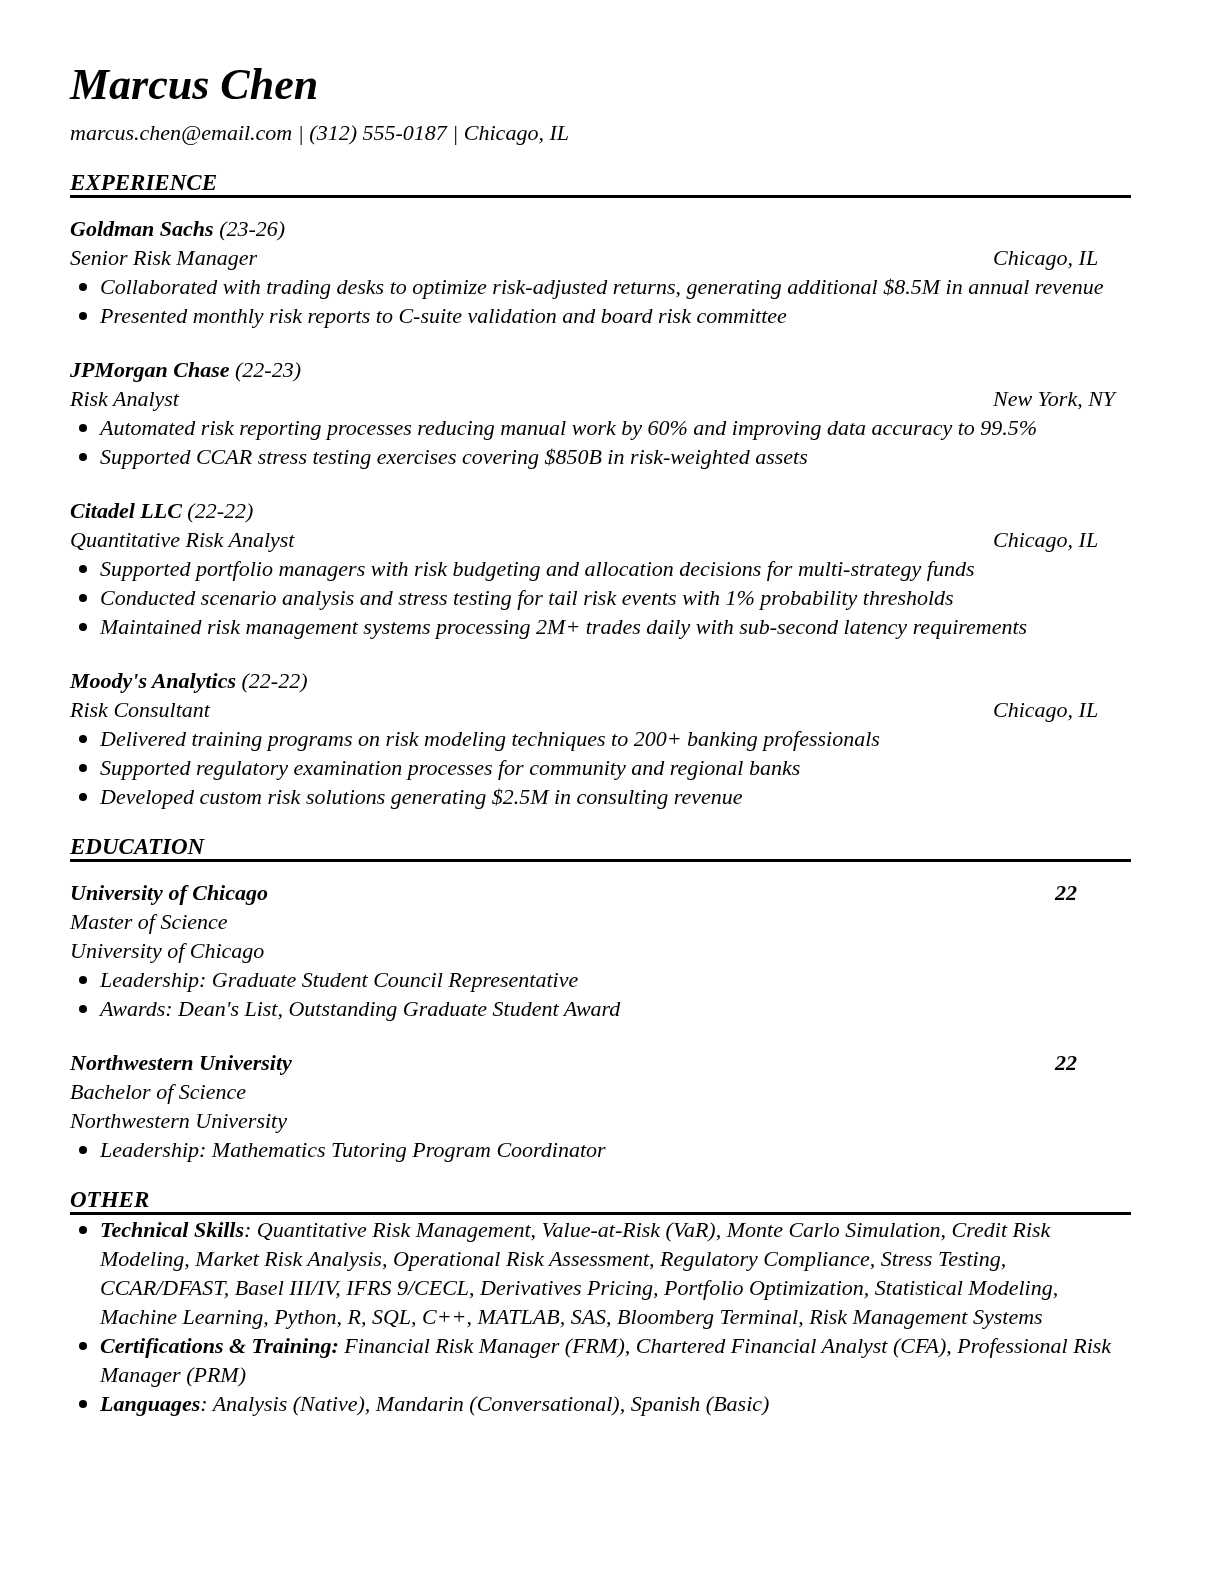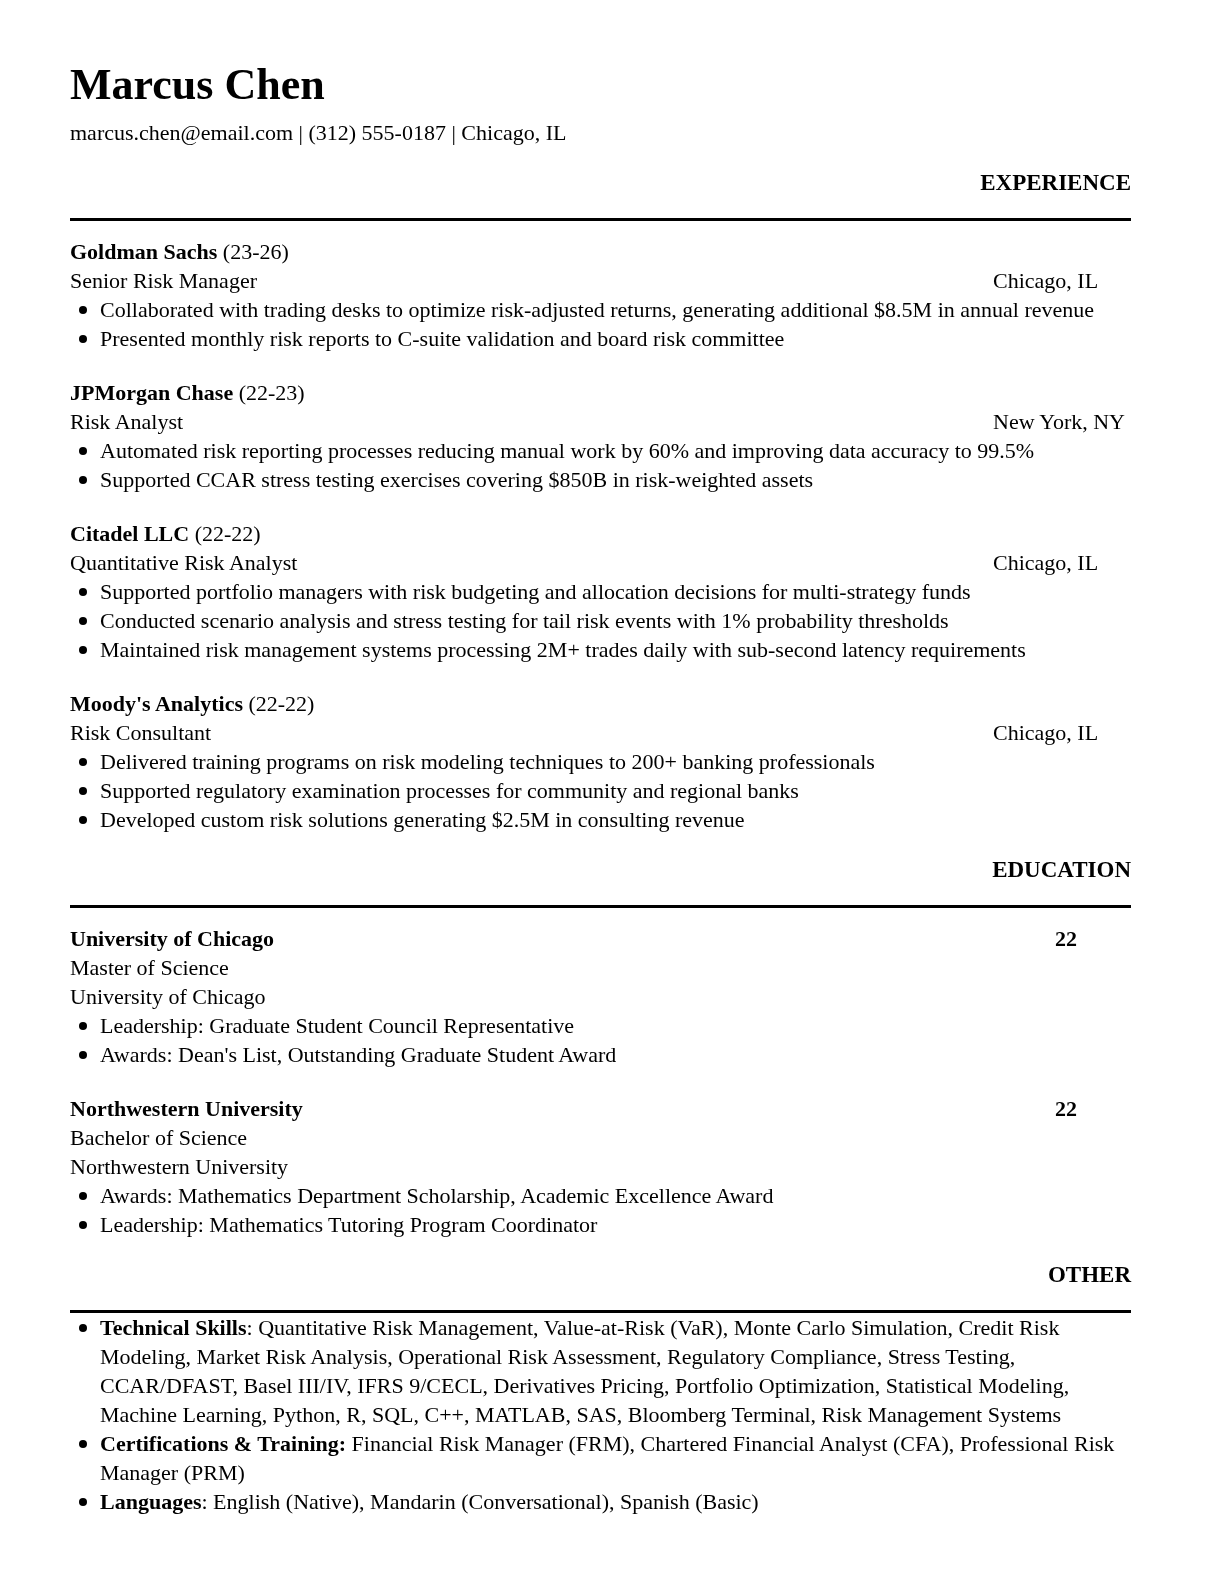--- a/index.html
+++ b/index.html
@@ -3,31 +3,30 @@
 <meta charset="utf-8">
 <style>
   html, body { margin:0; padding:0; }
   body {
     width:1224px; height:1584px;
     background:#ffffff; color:#000000;
     font-family:"Liberation Serif","DejaVu Serif",serif;
     font-size:22px; line-height:29px;
     -webkit-font-smoothing:antialiased;
   }
-  .page { padding:62px 69px 0 70px; box-sizing:border-box; width:1200px; }
+  .page { padding:62px 69px 0 70px; box-sizing:border-box; width:1200px;font-style:italic; }
 
   .name { font-size:44px; line-height:46px; font-weight:bold; margin:0 0 10px 0; }
   .contact { margin:0; }
 
   .section { margin-top:24px; }
   .section-heading {
     font-size:23px; line-height:24px; font-weight:bold;
-    padding-bottom:23px; border-bottom:3px solid #000000;
+    padding-bottom:0; border-bottom:3px solid #000000;
     margin:0;
-    text-align:right;
   }
 
   .entry { margin-top:16px; margin-bottom:25px; }
   .entry:last-child { margin-bottom:0; }
   .company-line { white-space:nowrap; }
   .company-name, .school-name { font-weight:bold; }
   .meta-line { position:relative; }
   .loc { position:absolute; left:923px; top:0; white-space:nowrap; }
   .school-line { position:relative; }
   .year { position:absolute; left:985px; top:0; font-weight:bold; white-space:nowrap;text-align:right; }
@@ -103,29 +102,28 @@
         <li>Leadership: Graduate Student Council Representative</li>
         <li>Awards: Dean's List, Outstanding Graduate Student Award</li>
       </ul>
     </div>
 
     <div class="entry">
       <div class="school-line"><span class="school-name">Northwestern University</span><span class="year">22</span></div>
       <div>Bachelor of Science</div>
       <div>Northwestern University</div>
       <ul class="bullets">
-        <li>Awards: Mathematics Department Scholarship, Academic Excellence Award</li>
         <li>Leadership: Mathematics Tutoring Program Coordinator</li>
       </ul>
     </div>
   </div>
 
   <div class="section">
     <h2 class="section-heading">OTHER</h2>
 
     <ul class="bullets other-list entry">
       <li><span class="item-label">Technical Skills</span><span>: Quantitative Risk Management, Value-at-Risk (VaR), Monte Carlo Simulation, Credit Risk Modeling, Market Risk Analysis, Operational Risk Assessment, Regulatory Compliance, Stress Testing, CCAR/DFAST, Basel III/IV, IFRS 9/CECL, Derivatives Pricing, Portfolio Optimization, Statistical Modeling, Machine Learning, Python, R, SQL, C++, MATLAB, SAS, Bloomberg Terminal, Risk Management Systems</span></li>
       <li><span class="item-label">Certifications &amp; Training:</span><span> Financial Risk Manager (FRM), Chartered Financial Analyst (CFA), Professional Risk Manager (PRM)</span></li>
-      <li><span class="item-label">Languages</span><span>: English (Native), Mandarin (Conversational), Spanish (Basic)</span></li>
+      <li><span class="item-label">Languages</span><span>: Analysis (Native), Mandarin (Conversational), Spanish (Basic)</span></li>
     </ul>
   </div>
 
 </div>
 
 </body></html>

